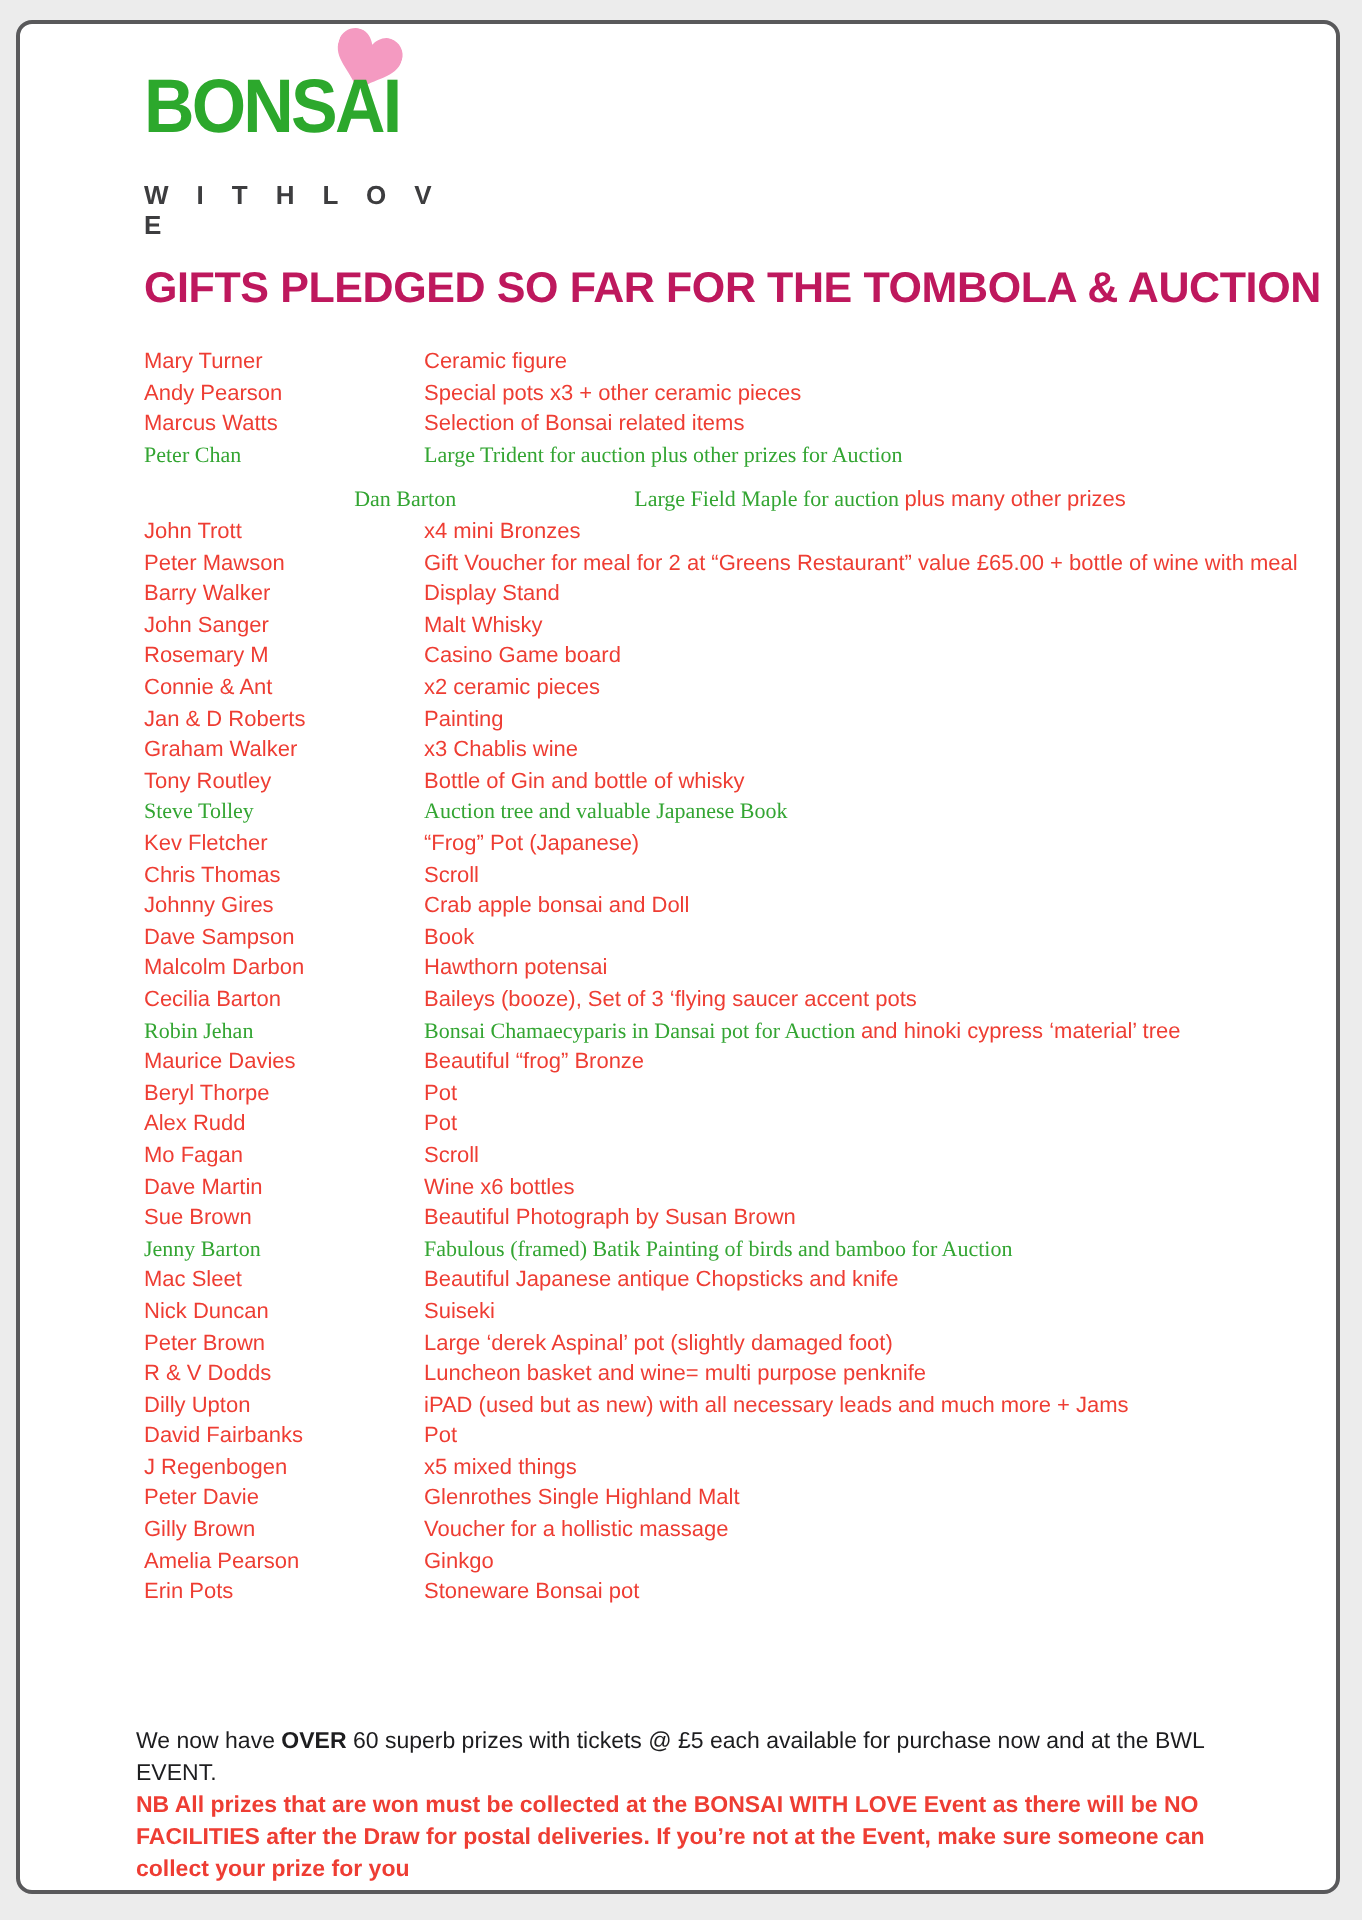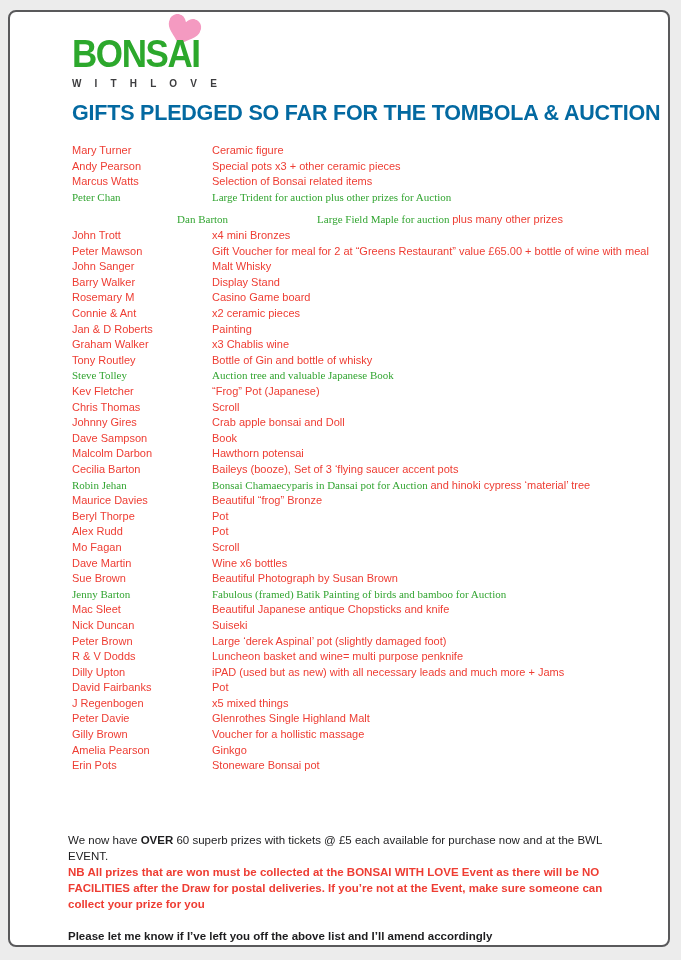--- a/index.html
+++ b/index.html
@@ -22,27 +22,27 @@
   
   .logo { position:relative; margin:24px 0 0 38px; width:160px; }
   .brand {
     color:var(--brand-green); font-size:38px; font-weight:bold;
     letter-spacing:-1.5px; line-height:0.95;
     transform:scaleX(.92); transform-origin:left;
   }
   .heart { position:absolute; top:-20px; left:94px; transform:rotate(18deg); }
   .heart path { fill:var(--pink); }
   .tagline {
-    margin-top:6px; font-size:10px; font-weight:bold;
+    margin-top:18px; font-size:13px; font-weight:bold;
     letter-spacing:5.2px; color:#3d3d3f;
   }
   
   .title {
     margin:12px 0 0 38px; font-size:21.5px; font-weight:bold;
-    color:#0369a1; letter-spacing:-0.2px;
+    color:#be185d; letter-spacing:-0.2px;
   }
   
   .list { margin:17px 0 0 38px; font-size:11px; }
   .row { display:flex; height:15.6px; line-height:15.6px; white-space:nowrap; }
   .row.gap { margin-top:7px;justify-content:center; }
   .donor { width:140px; flex:none; }
   .red   { color:var(--red); }
   .green { color:var(--green);font-family:Liberation Serif, serif; }
   
   .footer { margin:58px 30px 0 34px; font-size:11.5px; line-height:16px; color:#1d1d1f; }
@@ -91,26 +91,26 @@
       </div>
       <div class="row">
         <span class="donor red">John Trott</span>
         <span class="gift"><span class="red">x4 mini Bronzes</span></span>
       </div>
       <div class="row">
         <span class="donor red">Peter Mawson</span>
         <span class="gift"><span class="red">Gift Voucher for meal for 2 at “Greens Restaurant” value £65.00 + bottle of wine with meal</span></span>
       </div>
       <div class="row">
+        <span class="donor red">Barry Walker</span>
+        <span class="gift"><span class="red">Display Stand</span></span>
+      </div>
+      <div class="row">
         <span class="donor red">John Sanger</span>
         <span class="gift"><span class="red">Malt Whisky</span></span>
-      </div>
-      <div class="row">
-        <span class="donor red">Barry Walker</span>
-        <span class="gift"><span class="red">Display Stand</span></span>
       </div>
       <div class="row">
         <span class="donor red">Rosemary M</span>
         <span class="gift"><span class="red">Casino Game board</span></span>
       </div>
       <div class="row">
         <span class="donor red">Connie &amp; Ant</span>
         <span class="gift"><span class="red">x2 ceramic pieces</span></span>
       </div>
       <div class="row">

